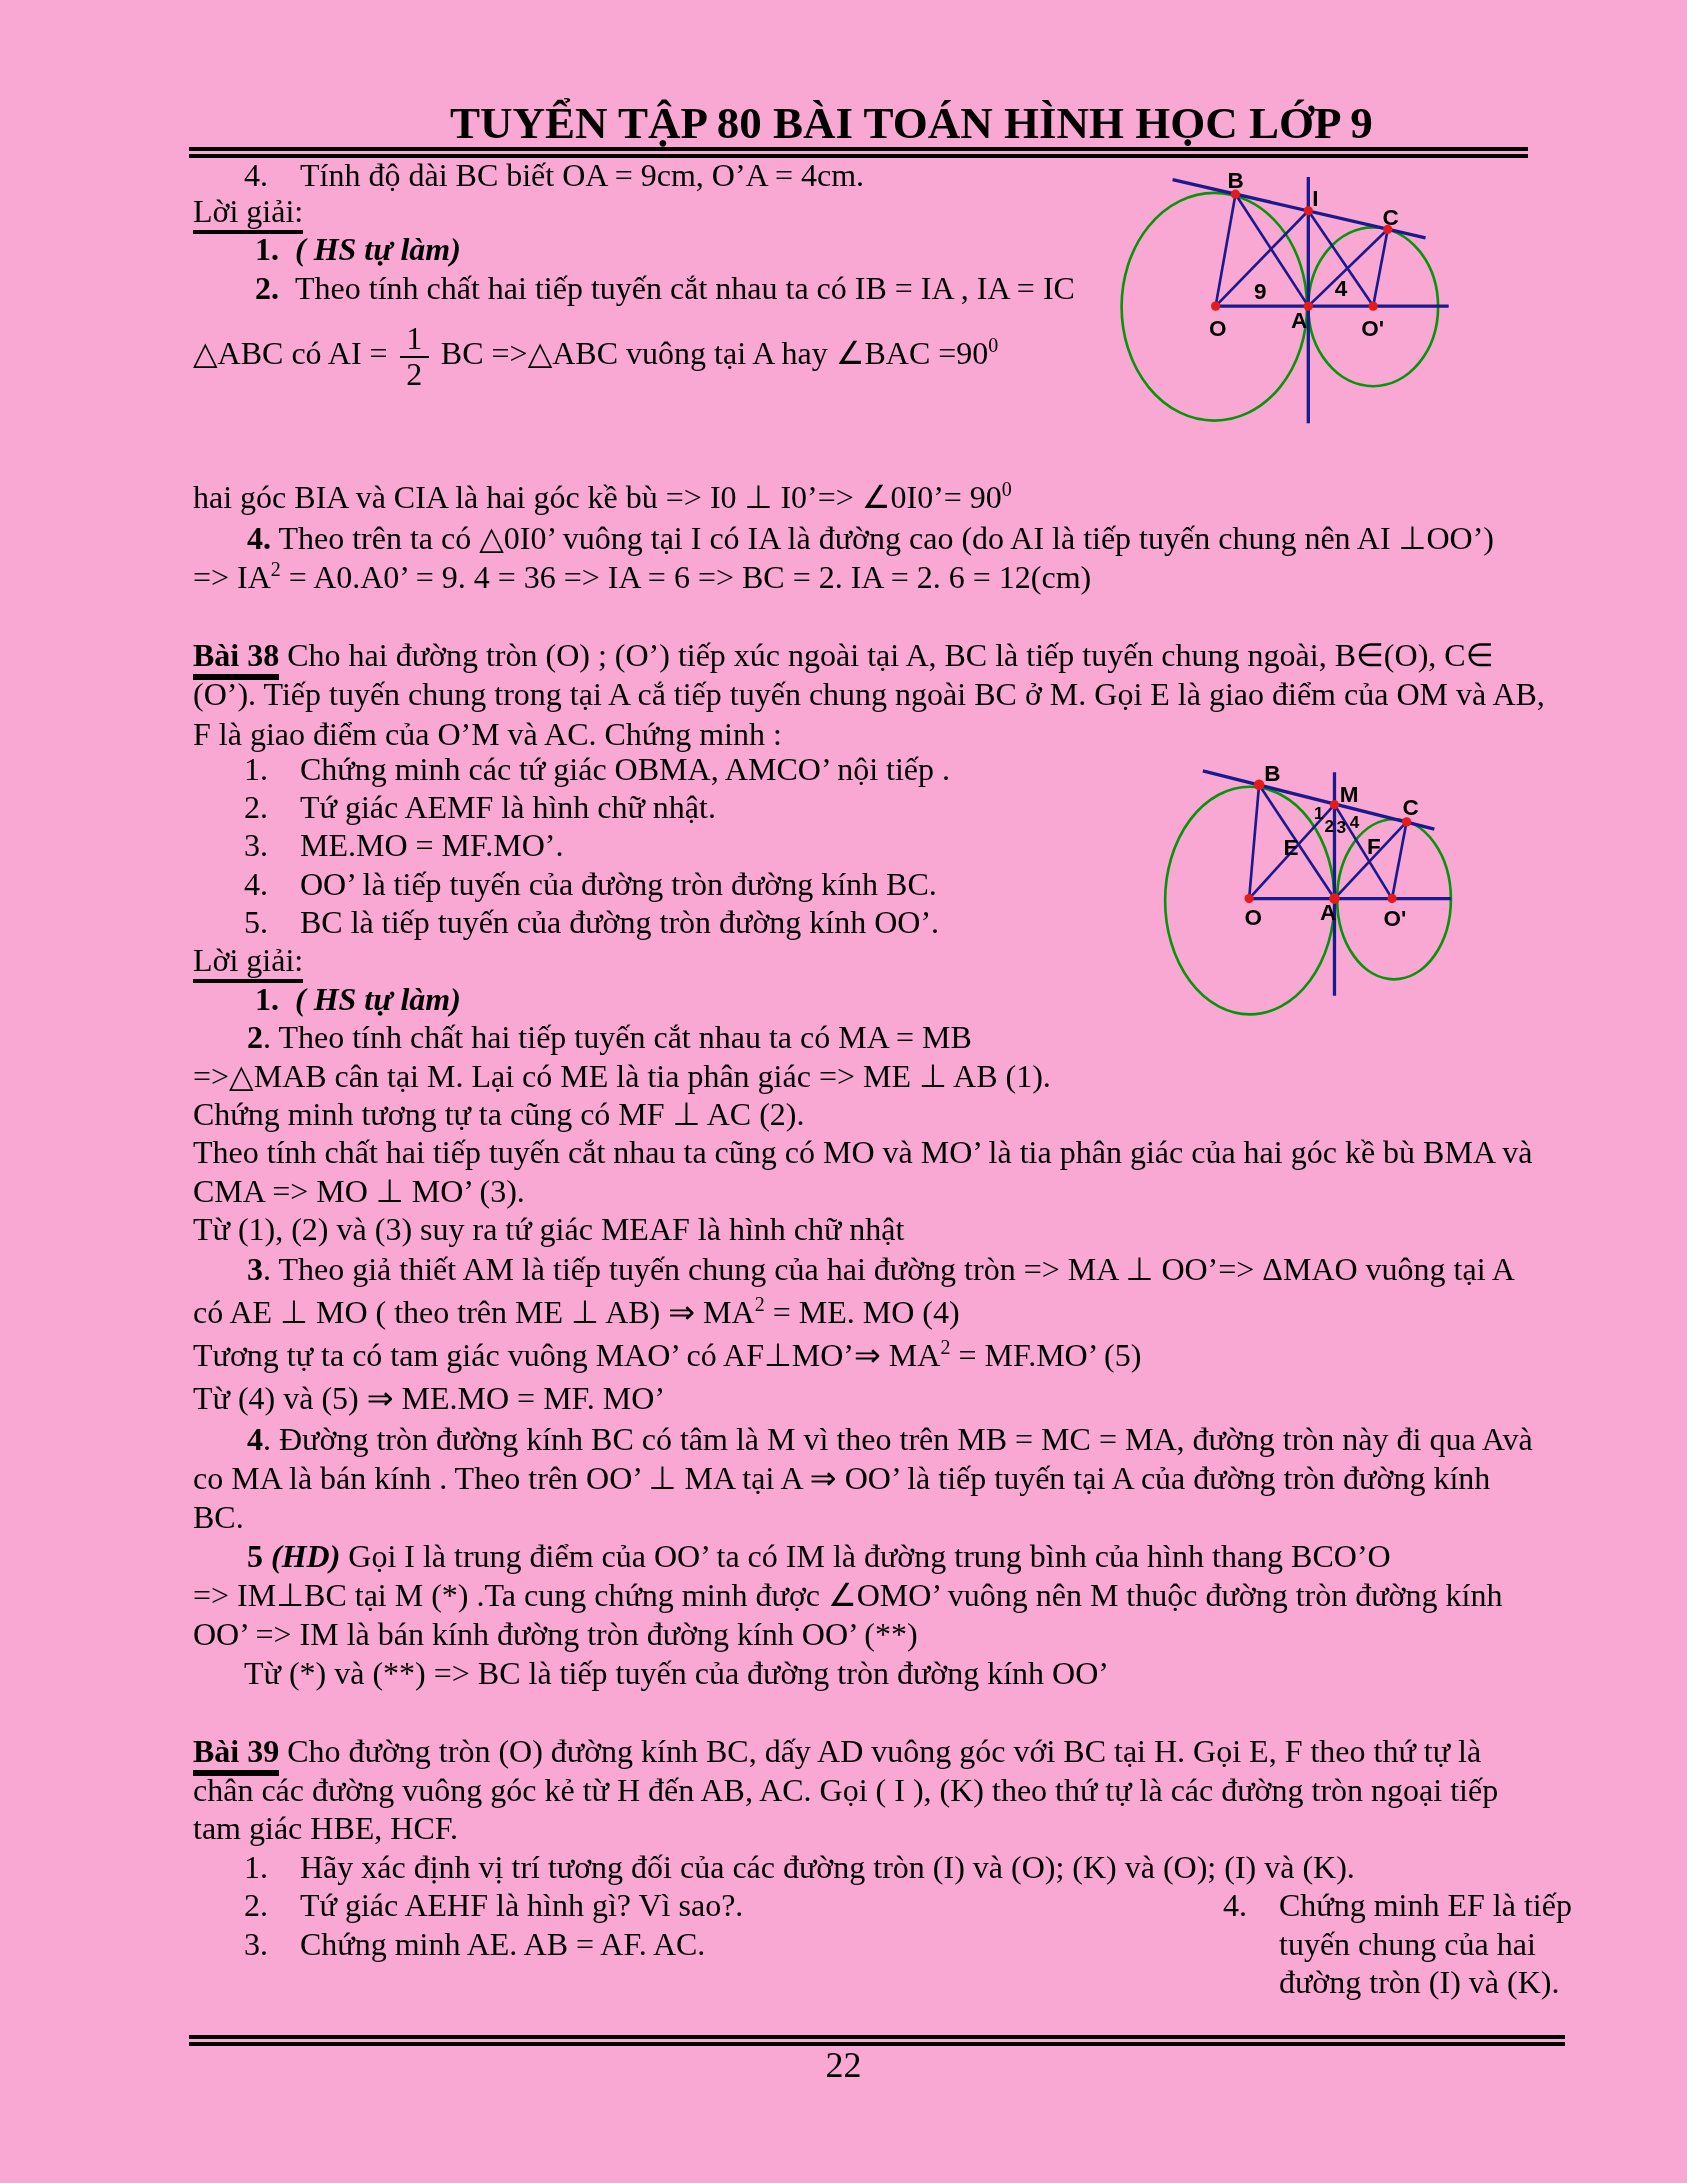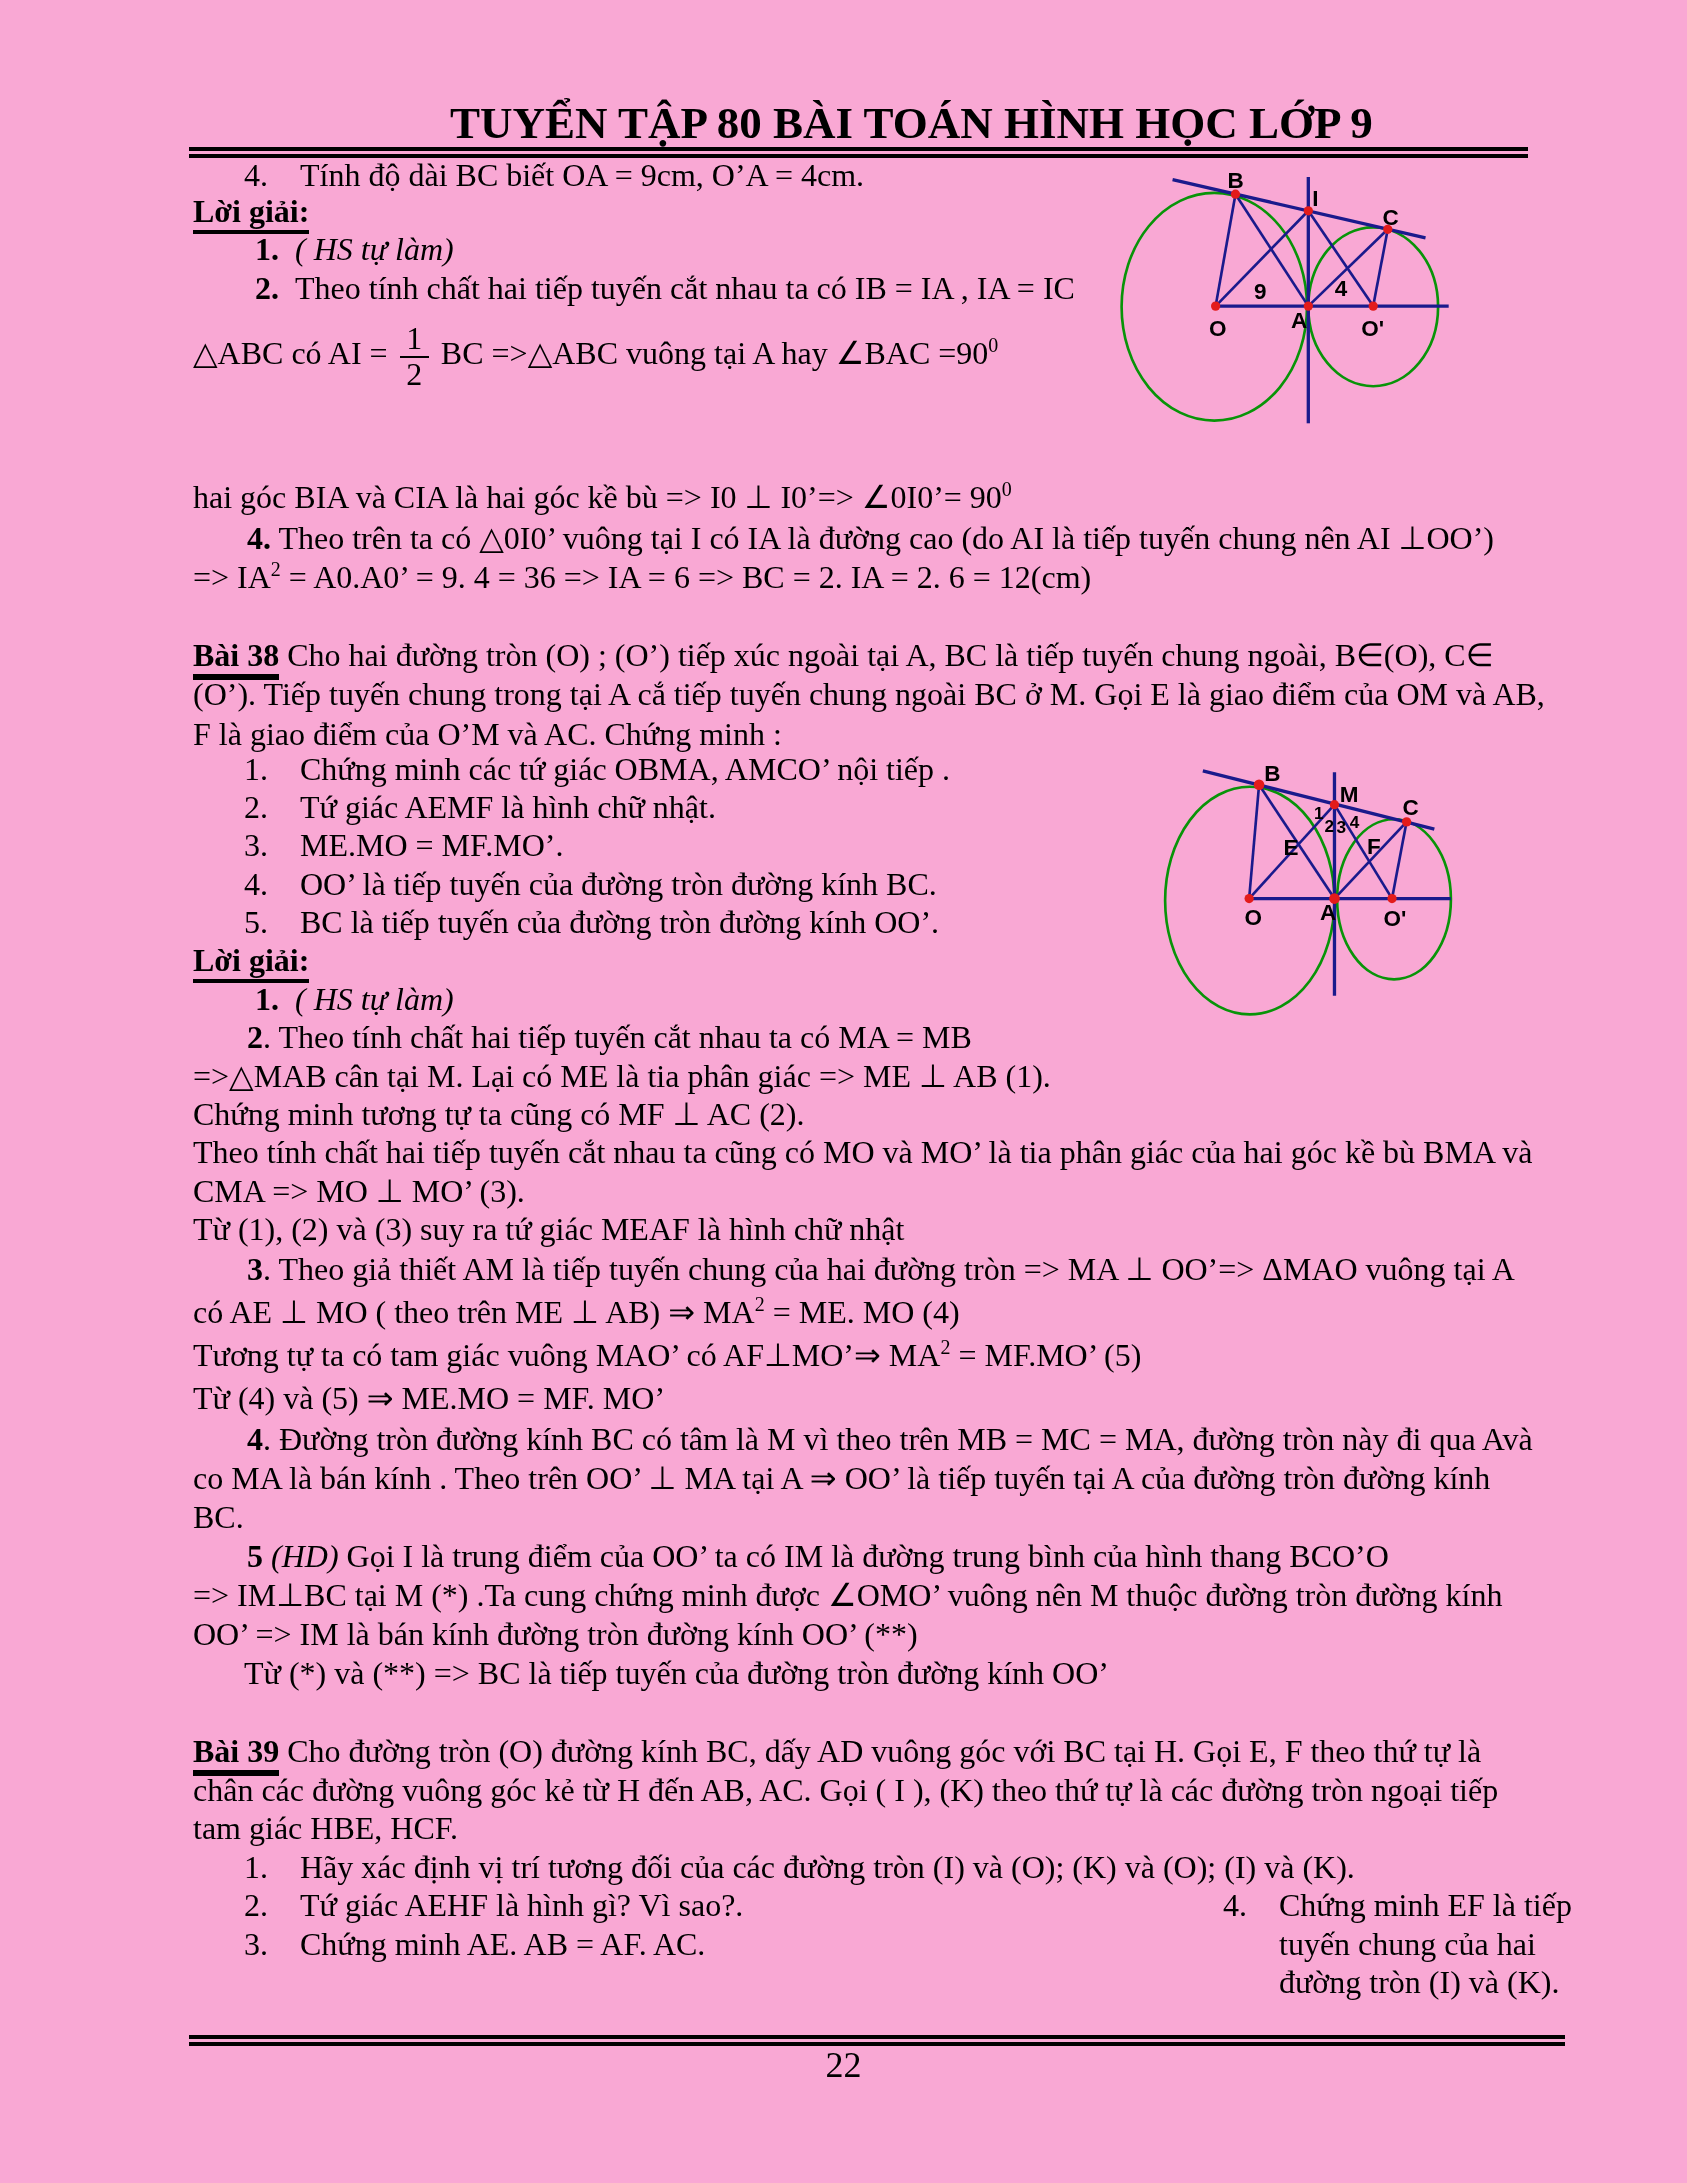--- a/index.html
+++ b/index.html
@@ -17,22 +17,22 @@
   }
   .rule.head{top:147px;right:159px;}
   .rule.foot{top:2035px;right:122px;}
   .pagenum{position:absolute;top:2044px;left:0;width:1687px;text-align:center;font-size:36px;}
   .line{position:absolute;left:193px;white-space:nowrap;line-height:38px;height:38px;}
   .lnum{display:inline-block;width:56px;}
   .ind1{padding-left:51px;}   
   .ind2{padding-left:54px;}   
   .ind3{padding-left:62px;}   
   .b{font-weight:bold;}
-  .bi{font-weight:normal;font-style:italic;}
-  .solhead{font-weight:bold;display:inline-block;border-bottom:4.6px solid #000;padding-bottom:0.7px;line-height:1.15;}
+  .bi{font-weight:bold;font-style:italic;}
+  .solhead{font-weight:normal;display:inline-block;border-bottom:4.6px solid #000;padding-bottom:0.7px;line-height:1.15;}
   .bailabel{font-weight:bold;border-bottom:6px solid #000;padding-bottom:1.3px;}
   sup{font-size:20px;line-height:0;}
   .fracline{position:absolute;left:193px;top:299px;height:109px;line-height:109px;white-space:nowrap;}
   .frac{display:inline-block;vertical-align:middle;text-align:center;line-height:1.05;margin:0 4px;}
   .frac .fnum{display:block;padding:0 6.6px;}
   .frac .fden{display:block;border-top:2px solid #000;padding:0 6.6px;}
   .diagram{position:absolute;}
   .d1{left:1111px;top:165px;width:437px;height:265px;}
   .d2{left:1161px;top:761px;width:298px;height:258px;}
   .dlabels{font-family:"Liberation Sans",sans-serif;font-weight:bold;font-size:34px;}

